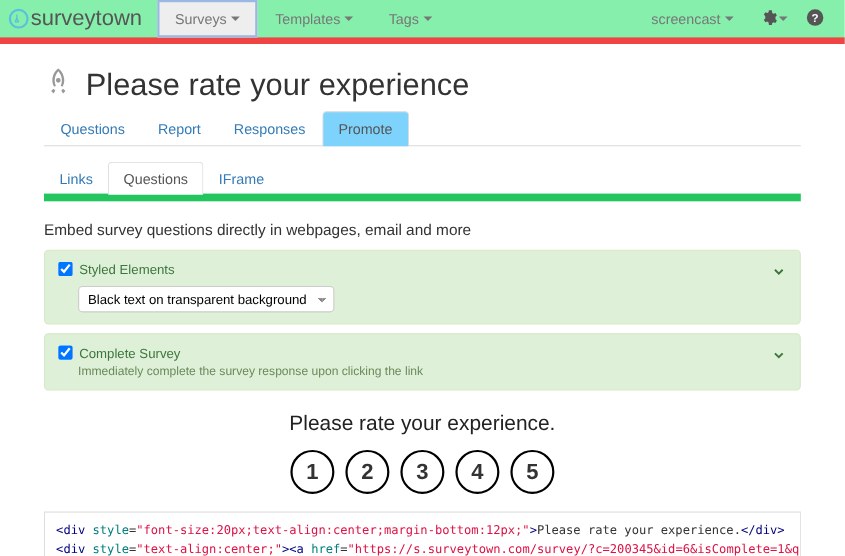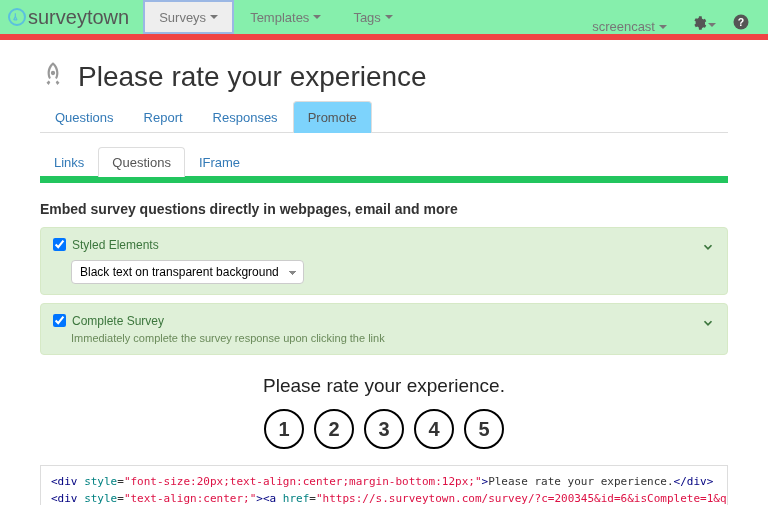--- a/index.html
+++ b/index.html
@@ -6,33 +6,33 @@
 body{font-family:"Helvetica Neue",Helvetica,Arial,sans-serif;font-size:13px;color:#333;background:#fff;width:768px}
 .navbar{background:#86efac;border-bottom:6px solid #ef4444;height:40px;display:flex;align-items:stretch;padding:0 10px 0 8px}
 .brand{display:flex;align-items:center;gap:2px;font-size:20px;font-weight:500;color:#555;padding-right:14px}
 .brand .logo{width:18px;height:18px;border:2px solid #5bc0de;border-radius:50%;display:flex;align-items:center;justify-content:center}
 .brand .logo svg{width:10px;height:10px}
 .nav-items{display:flex;align-items:stretch}
 .nav-item{display:flex;align-items:center;padding:0 16px;color:#777;font-size:13px;cursor:pointer;gap:2px}
 .nav-item.active{outline:2px solid #9bb7e4;outline-offset:-2px;background:#eee}
 .caret{width:0;height:0;border-left:4px solid transparent;border-right:4px solid transparent;border-top:4px solid #777;margin-left:2px}
 .nav-spacer{flex:1}
-.nav-right{display:flex;align-items:flex-end;gap:0}
+.nav-right{display:flex;align-items:center;gap:0}
 .nav-gear,.nav-help{display:flex;align-items:center;padding:0 8px;color:#555;cursor:pointer}
 .container{padding:20px 40px 10px 40px}
 .page-title-row{display:flex;align-items:center;gap:12px;margin-bottom:8px}
 .rocket{color:#999;font-size:26px}
 h1{font-size:28px;font-weight:400;color:#333}
 .tabs{display:flex;border-bottom:1px solid #ddd;margin-bottom:14px}
 .tab{padding:8px 14px;color:#337ab7;font-size:13px;cursor:pointer;border:1px solid transparent;border-bottom:none;margin-bottom:-1px}
 .tab.active{color:#555;border-color:#ddd;border-radius:4px 4px 0 0;background:#7dd3fc}
 .subtabs{display:flex;border-bottom:7px solid #22c55e;margin-bottom:18px}
 .subtab{padding:7px 13px;color:#337ab7;font-size:13px;cursor:pointer;border:1px solid transparent;border-bottom:none;margin-bottom:-1px}
 .subtab.active{color:#555;border-color:#ddd;border-radius:4px 4px 0 0;background:#fff}
-.section-heading{font-size:14px;font-weight:700;color:#333;margin-bottom:10px}
+.section-heading{font-size:14px;font-weight:400;color:#333;margin-bottom:10px}
 .panel{background:#dff0d8;border:1px solid #d6e9c6;border-radius:4px;padding:10px 12px;margin-bottom:8px;position:relative}
 .panel-header{display:flex;align-items:flex-start;gap:6px;font-size:12px;color:#3c763d}
 .panel-header input[type=checkbox]{margin:0}
 .panel-expand{position:absolute;right:12px;top:12px;cursor:pointer}
 .panel-expand svg{width:14px;height:14px}
 .panel-body{margin-top:8px;padding-left:18px}
 select.style-select{background:#fff;border:1px solid #ccc;border-radius:4px;padding:4px 24px 4px 8px;font-size:12px;appearance:none;-webkit-appearance:none;background-image:linear-gradient(45deg,transparent 50%,#888 50%),linear-gradient(135deg,#888 50%,transparent 50%);background-position:right 10px top 10px,right 6px top 10px;background-size:4px 4px,4px 4px;background-repeat:no-repeat}
 .panel-desc{font-size:11px;color:#6a8a5a;margin-top:4px;padding-left:18px}
 .preview{margin-top:20px;text-align:center}
 .preview-title{font-size:19px;color:#222;margin-bottom:12px}

